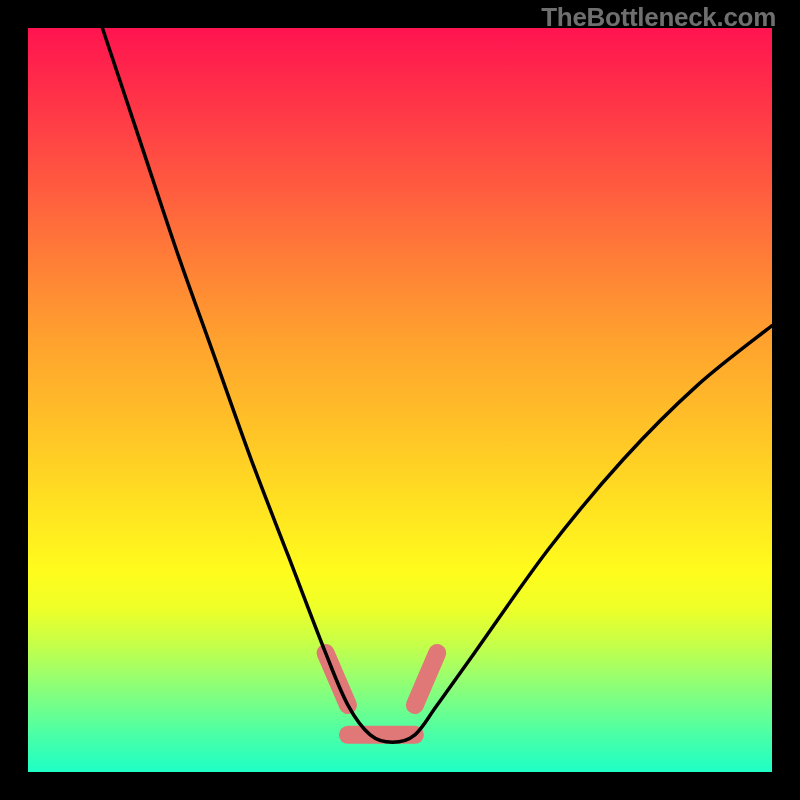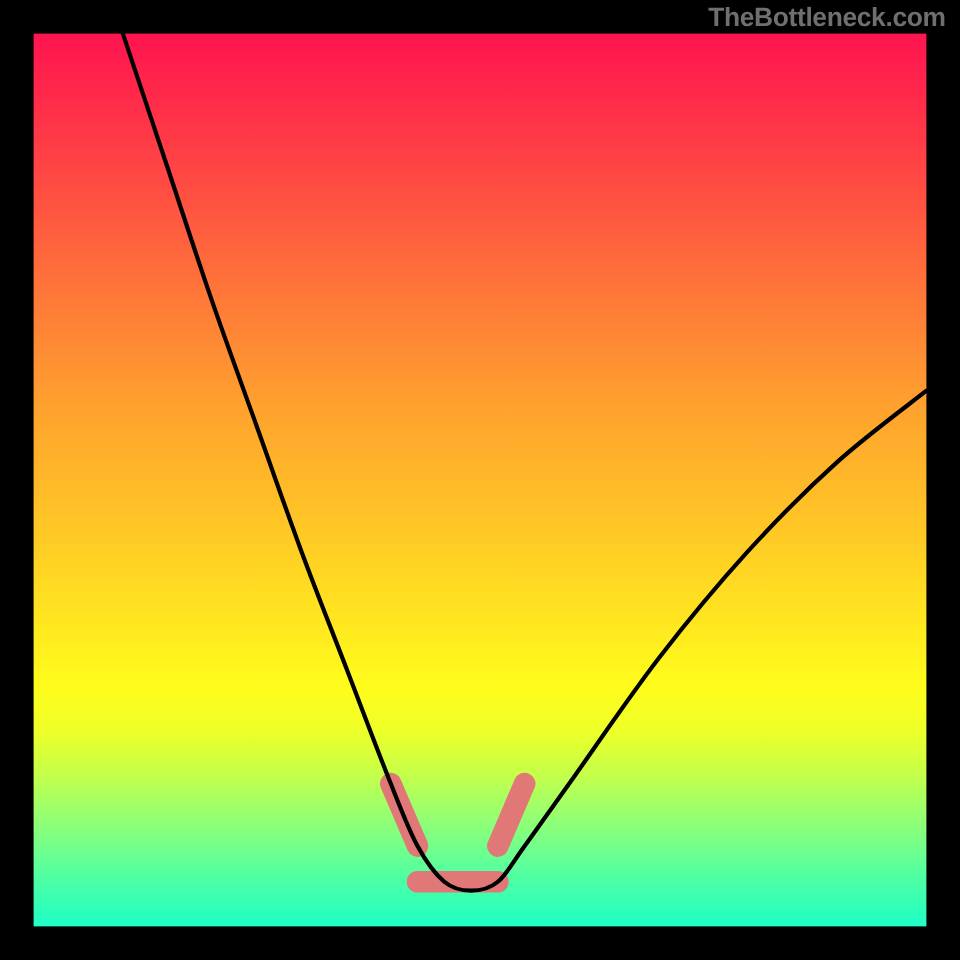--- a/index.html
+++ b/index.html
@@ -36,23 +36,23 @@
       #eeff28 78%,
       #c4ff4a 83%,
       #9cff6c 87%,
       #74ff8a 91%,
       #4affa6 95%,
       #1effc6 100%);
   }
   .watermark {
     position: absolute;
     top: 2px;
-    right: 12px;
+    right: 24px;
     font-family: Arial, Helvetica, sans-serif;
-    font-size: 22px;
+    font-size: 26px;
     font-weight: 600;
     color: #6f6f6f;
     letter-spacing: -0.3px;
   }
   svg.curve {
     position: absolute;
     left: 28px;
     top: 28px;
     width: 744px;
     height: 744px;

